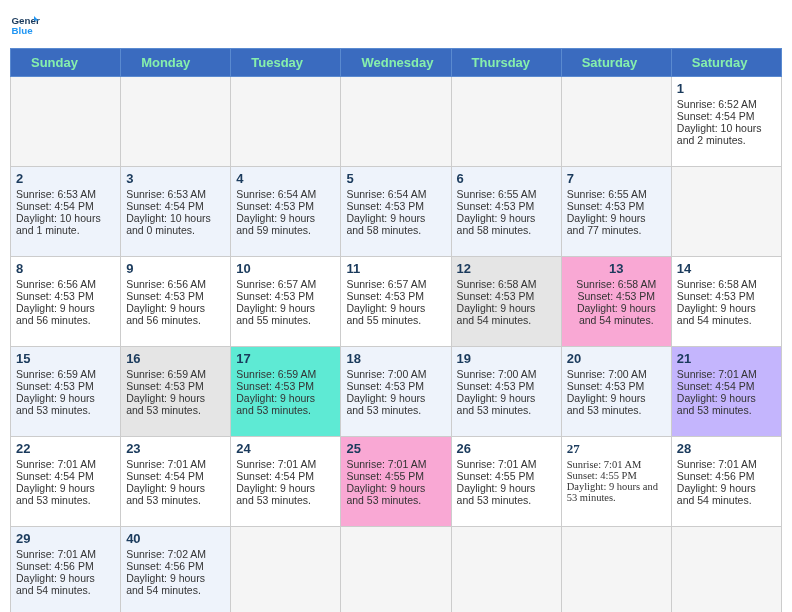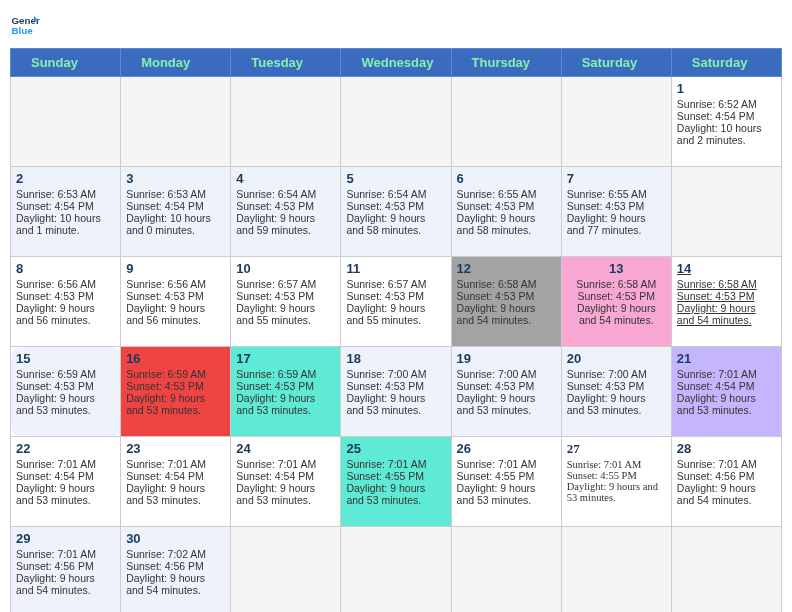--- a/index.html
+++ b/index.html
@@ -121,45 +121,45 @@
         <td style="background-color: rgb(238, 243, 251);"><span class="day-num">5</span><span>Sunrise: 6:54 AM</span><br><span>Sunset: 4:53 PM</span><br><span>Daylight: 9 hours and 58 minutes.</span></td>
         <td style="background-color: rgb(238, 243, 251);"><span class="day-num">6</span><span>Sunrise: 6:55 AM</span><br><span>Sunset: 4:53 PM</span><br><span>Daylight: 9 hours and 58 minutes.</span></td>
         <td style="background-color: rgb(238, 243, 251);"><span class="day-num">7</span><span>Sunrise: 6:55 AM</span><br><span>Sunset: 4:53 PM</span><br><span>Daylight: 9 hours and 77 minutes.</span></td>
         <td class="empty"></td>
       </tr>
       <tr>
         <td style="background-color: rgb(255, 255, 255);"><span class="day-num">8</span><span>Sunrise: 6:56 AM</span><br><span>Sunset: 4:53 PM</span><br><span>Daylight: 9 hours and 56 minutes.</span></td>
         <td style="background-color: rgb(255, 255, 255);"><span class="day-num">9</span><span>Sunrise: 6:56 AM</span><br><span>Sunset: 4:53 PM</span><br><span>Daylight: 9 hours and 56 minutes.</span></td>
         <td style="background-color: rgb(255, 255, 255);"><span class="day-num">10</span><span>Sunrise: 6:57 AM</span><br><span>Sunset: 4:53 PM</span><br><span>Daylight: 9 hours and 55 minutes.</span></td>
         <td style="background-color: rgb(255, 255, 255);"><span class="day-num">11</span><span>Sunrise: 6:57 AM</span><br><span>Sunset: 4:53 PM</span><br><span>Daylight: 9 hours and 55 minutes.</span></td>
-        <td style="background-color: #a3a3a3;"><span class="day-num">12</span><span>Sunrise: 6:58 AM</span><br><span>Sunset: 4:53 PM</span><br><span>Daylight: 9 hours and 54 minutes.</span></td>
+        <td style="background-color: #e5e5e5;"><span class="day-num">12</span><span>Sunrise: 6:58 AM</span><br><span>Sunset: 4:53 PM</span><br><span>Daylight: 9 hours and 54 minutes.</span></td>
         <td style="background-color: #f9a8d4; text-align: center;"><span class="day-num">13</span><span>Sunrise: 6:58 AM</span><br><span>Sunset: 4:53 PM</span><br><span>Daylight: 9 hours and 54 minutes.</span></td>
-        <td style="background-color: rgb(255, 255, 255); text-decoration: underline;"><span class="day-num">14</span><span>Sunrise: 6:58 AM</span><br><span>Sunset: 4:53 PM</span><br><span>Daylight: 9 hours and 54 minutes.</span></td>
+        <td style="background-color: rgb(255, 255, 255);"><span class="day-num">14</span><span>Sunrise: 6:58 AM</span><br><span>Sunset: 4:53 PM</span><br><span>Daylight: 9 hours and 54 minutes.</span></td>
       </tr>
       <tr>
-        <td style="background-color: rgb(238, 243, 251); border-radius: 10px;"><span class="day-num">15</span><span>Sunrise: 6:59 AM</span><br><span>Sunset: 4:53 PM</span><br><span>Daylight: 9 hours and 53 minutes.</span></td>
-        <td style="background-color: #ef4444;"><span class="day-num">16</span><span>Sunrise: 6:59 AM</span><br><span>Sunset: 4:53 PM</span><br><span>Daylight: 9 hours and 53 minutes.</span></td>
+        <td style="background-color: rgb(238, 243, 251);"><span class="day-num">15</span><span>Sunrise: 6:59 AM</span><br><span>Sunset: 4:53 PM</span><br><span>Daylight: 9 hours and 53 minutes.</span></td>
+        <td style="background-color: #e5e5e5;"><span class="day-num">16</span><span>Sunrise: 6:59 AM</span><br><span>Sunset: 4:53 PM</span><br><span>Daylight: 9 hours and 53 minutes.</span></td>
         <td style="background-color: #5eead4;"><span class="day-num">17</span><span>Sunrise: 6:59 AM</span><br><span>Sunset: 4:53 PM</span><br><span>Daylight: 9 hours and 53 minutes.</span></td>
         <td style="background-color: rgb(238, 243, 251);"><span class="day-num">18</span><span>Sunrise: 7:00 AM</span><br><span>Sunset: 4:53 PM</span><br><span>Daylight: 9 hours and 53 minutes.</span></td>
         <td style="background-color: rgb(238, 243, 251);"><span class="day-num">19</span><span>Sunrise: 7:00 AM</span><br><span>Sunset: 4:53 PM</span><br><span>Daylight: 9 hours and 53 minutes.</span></td>
         <td style="background-color: rgb(238, 243, 251);"><span class="day-num">20</span><span>Sunrise: 7:00 AM</span><br><span>Sunset: 4:53 PM</span><br><span>Daylight: 9 hours and 53 minutes.</span></td>
         <td style="background-color: #c4b5fd;"><span class="day-num">21</span><span>Sunrise: 7:01 AM</span><br><span>Sunset: 4:54 PM</span><br><span>Daylight: 9 hours and 53 minutes.</span></td>
       </tr>
       <tr>
         <td style="background-color: rgb(255, 255, 255); margin-top: 24px;"><span class="day-num">22</span><span>Sunrise: 7:01 AM</span><br><span>Sunset: 4:54 PM</span><br><span>Daylight: 9 hours and 53 minutes.</span></td>
         <td style="background-color: rgb(255, 255, 255); margin-top: 32px;"><span class="day-num">23</span><span>Sunrise: 7:01 AM</span><br><span>Sunset: 4:54 PM</span><br><span>Daylight: 9 hours and 53 minutes.</span></td>
         <td style="background-color: rgb(255, 255, 255);"><span class="day-num">24</span><span>Sunrise: 7:01 AM</span><br><span>Sunset: 4:54 PM</span><br><span>Daylight: 9 hours and 53 minutes.</span></td>
-        <td style="background-color: #5eead4;"><span class="day-num">25</span><span>Sunrise: 7:01 AM</span><br><span>Sunset: 4:55 PM</span><br><span>Daylight: 9 hours and 53 minutes.</span></td>
+        <td style="background-color: #f9a8d4;"><span class="day-num">25</span><span>Sunrise: 7:01 AM</span><br><span>Sunset: 4:55 PM</span><br><span>Daylight: 9 hours and 53 minutes.</span></td>
         <td style="background-color: rgb(255, 255, 255);"><span class="day-num">26</span><span>Sunrise: 7:01 AM</span><br><span>Sunset: 4:55 PM</span><br><span>Daylight: 9 hours and 53 minutes.</span></td>
         <td style="background-color: rgb(255, 255, 255); font-family: Liberation Serif, serif;"><span class="day-num">27</span><span>Sunrise: 7:01 AM</span><br><span>Sunset: 4:55 PM</span><br><span>Daylight: 9 hours and 53 minutes.</span></td>
         <td style="background-color: rgb(255, 255, 255);"><span class="day-num">28</span><span>Sunrise: 7:01 AM</span><br><span>Sunset: 4:56 PM</span><br><span>Daylight: 9 hours and 54 minutes.</span></td>
       </tr>
       <tr>
         <td style="background-color: rgb(238, 243, 251);"><span class="day-num">29</span><span>Sunrise: 7:01 AM</span><br><span>Sunset: 4:56 PM</span><br><span>Daylight: 9 hours and 54 minutes.</span></td>
-        <td style="background-color: rgb(238, 243, 251);"><span class="day-num">30</span><span>Sunrise: 7:02 AM</span><br><span>Sunset: 4:56 PM</span><br><span>Daylight: 9 hours and 54 minutes.</span></td>
+        <td style="background-color: rgb(238, 243, 251);"><span class="day-num">40</span><span>Sunrise: 7:02 AM</span><br><span>Sunset: 4:56 PM</span><br><span>Daylight: 9 hours and 54 minutes.</span></td>
         <td class="empty"></td>
         <td class="empty"></td>
         <td class="empty"></td>
         <td class="empty"></td>
         <td class="empty"></td>
       </tr>
     </tbody>
 </table>
 
 </body></html>

